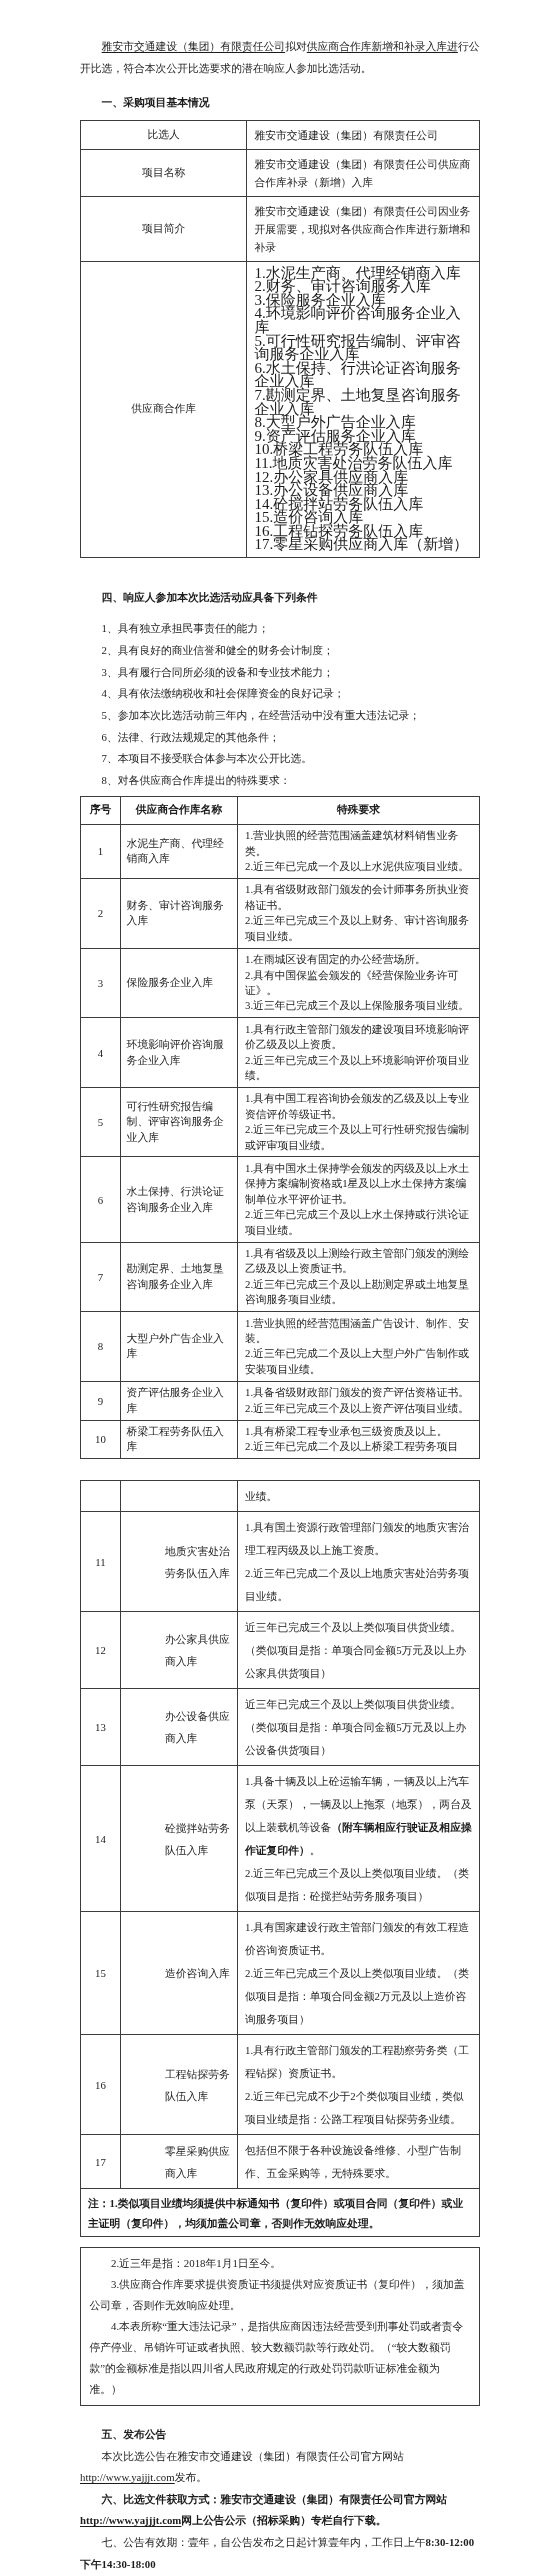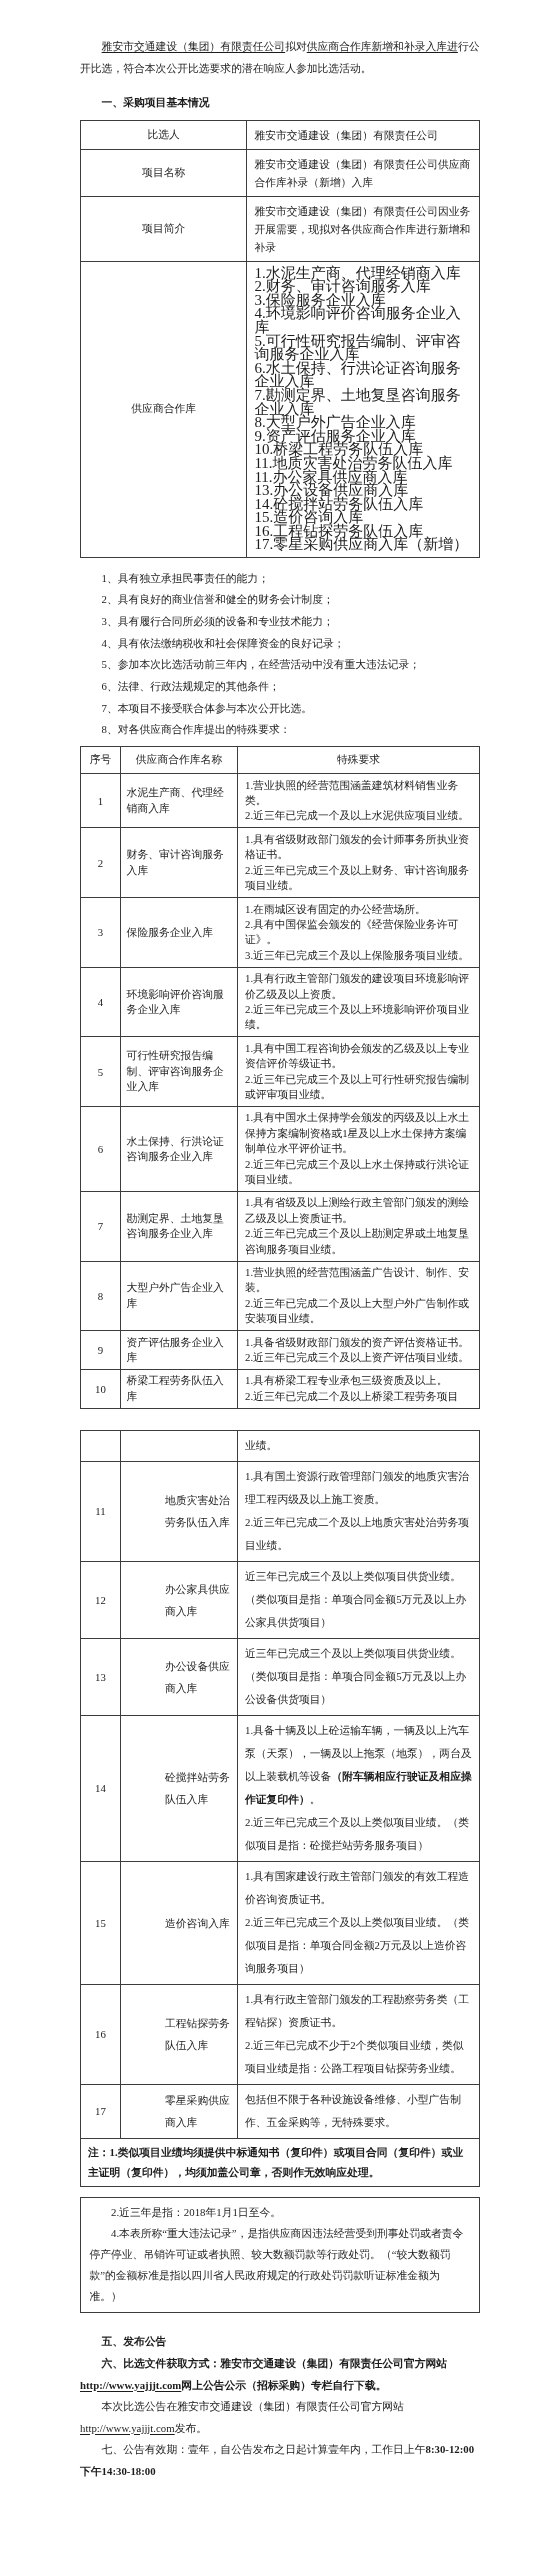--- a/index.html
+++ b/index.html
@@ -25,21 +25,21 @@
   .basic-table{margin-top:7px;}
   .basic-table .lbl{width:157px;text-align:center;padding:5.6px 4.2px;}
   .basic-table .val{padding:4.9px 7px;line-height:18px;}
   .lib-line{line-height:13.6px;font-size:15px;}
 
   
   .cond-item{line-height:14.7px;text-indent:2em;margin-bottom:7px;}
 
   
   .req-table{margin-top:8.4px;}
-  .req-table th{padding:6.3px 2.8px;text-align:center;}
+  .req-table th{padding:6.3px 2.8px;text-align:center;font-weight:bold;}
   .col-num{width:40px;text-align:center;padding:2.8px 1.4px;}
   .col-name{width:117px;text-align:left;padding:2.8px 5.6px;line-height:17px;}
   .col-req{padding:3.5px 7px;}
   .req-p{margin:0;}
   .tight .col-req .req-p{line-height:15.4px;}
   .tight .col-name{line-height:15.4px;}
   .loose .col-req .req-p{line-height:23px;}
   .loose .col-name{line-height:22px;padding-left:44px;}
   .note-cell{padding:3.5px 7px;line-height:20px;font-weight:bold;}
   .tbl-gap{height:12.6px;}
@@ -78,31 +78,32 @@
             <div class="lib-line">2.财务、审计咨询服务入库</div>
             <div class="lib-line">3.保险服务企业入库</div>
             <div class="lib-line">4.环境影响评价咨询服务企业入库</div>
             <div class="lib-line">5.可行性研究报告编制、评审咨询服务企业入库</div>
             <div class="lib-line">6.水土保持、行洪论证咨询服务企业入库</div>
             <div class="lib-line">7.勘测定界、土地复垦咨询服务企业入库</div>
             <div class="lib-line">8.大型户外广告企业入库</div>
             <div class="lib-line">9.资产评估服务企业入库</div>
             <div class="lib-line">10.桥梁工程劳务队伍入库</div>
             <div class="lib-line">11.地质灾害处治劳务队伍入库</div>
-            <div class="lib-line">11.办公家具供应商入库</div>
+            <div class="lib-line">12.办公家具供应商入库</div>
             <div class="lib-line">13.办公设备供应商入库</div>
             <div class="lib-line">14.砼搅拌站劳务队伍入库</div>
             <div class="lib-line">15.造价咨询入库</div>
             <div class="lib-line">16.工程钻探劳务队伍入库</div>
             <div class="lib-line">17.零星采购供应商入库（新增）</div>
           </td>
       </tr>
     </tbody>
   </table>
 
+  <p class="sec-heading mt42">四、响应人参加本次比选活动应具备下列条件</p>
   <div id="conditions-list" class="mt18">
       <div class="cond-item">1、具有独立承担民事责任的能力；</div>
       <div class="cond-item">2、具有良好的商业信誉和健全的财务会计制度；</div>
       <div class="cond-item">3、具有履行合同所必须的设备和专业技术能力；</div>
       <div class="cond-item">4、具有依法缴纳税收和社会保障资金的良好记录；</div>
       <div class="cond-item">5、参加本次比选活动前三年内，在经营活动中没有重大违法记录；</div>
       <div class="cond-item">6、法律、行政法规规定的其他条件；</div>
       <div class="cond-item">7、本项目不接受联合体参与本次公开比选。</div>
       <div class="cond-item">8、对各供应商合作库提出的特殊要求：</div>
     </div>
@@ -277,24 +278,25 @@
       </tbody>
     <tbody>
       <tr>
         <td class="note-cell" colspan="3">注：1.类似项目业绩均须提供中标通知书（复印件）或项目合同（复印件）或业主证明（复印件），均须加盖公司章，否则作无效响应处理。</td>
       </tr>
     </tbody>
   </table>
 
   <div class="notes-box">
     <p>2.近三年是指：2018年1月1日至今。</p>
+    <p>3.供应商合作库要求提供资质证书须提供对应资质证书（复印件），须加盖公司章，否则作无效响应处理。</p>
     <p>4.本表所称“重大违法记录”，是指供应商因违法经营受到刑事处罚或者责令停产停业、吊销许可证或者执照、较大数额罚款等行政处罚。（“较大数额罚款”的金额标准是指以四川省人民政府规定的行政处罚罚款听证标准金额为准。）</p>
   </div>
 
   <p class="sec-heading mt26">五、发布公告</p>
+  <p class="para"><span>本次比选公告在雅安市交通建设（集团）有限责任公司官方网站</span><span class="u">http://www.yajjjt.com</span><span>发布。</span></p>
+
   <p class="para"><span class="b">六、比选文件获取方式：雅安市交通建设（集团）有限责任公司官方网站</span><span class="b u">http://www.yajjjt.com</span><span class="b">网上公告公示（招标采购）专栏自行下载。</span></p>
 
-  <p class="para"><span>本次比选公告在雅安市交通建设（集团）有限责任公司官方网站</span><span class="u">http://www.yajjjt.com</span><span>发布。</span></p>
-
   <p class="para"><span>七、公告有效期：壹年，自公告发布之日起计算壹年内，工作日上午</span><span class="b">8:30-12:00 下午14:30-18:00</span></p>
 
 </div>
 
 
 </body></html>

